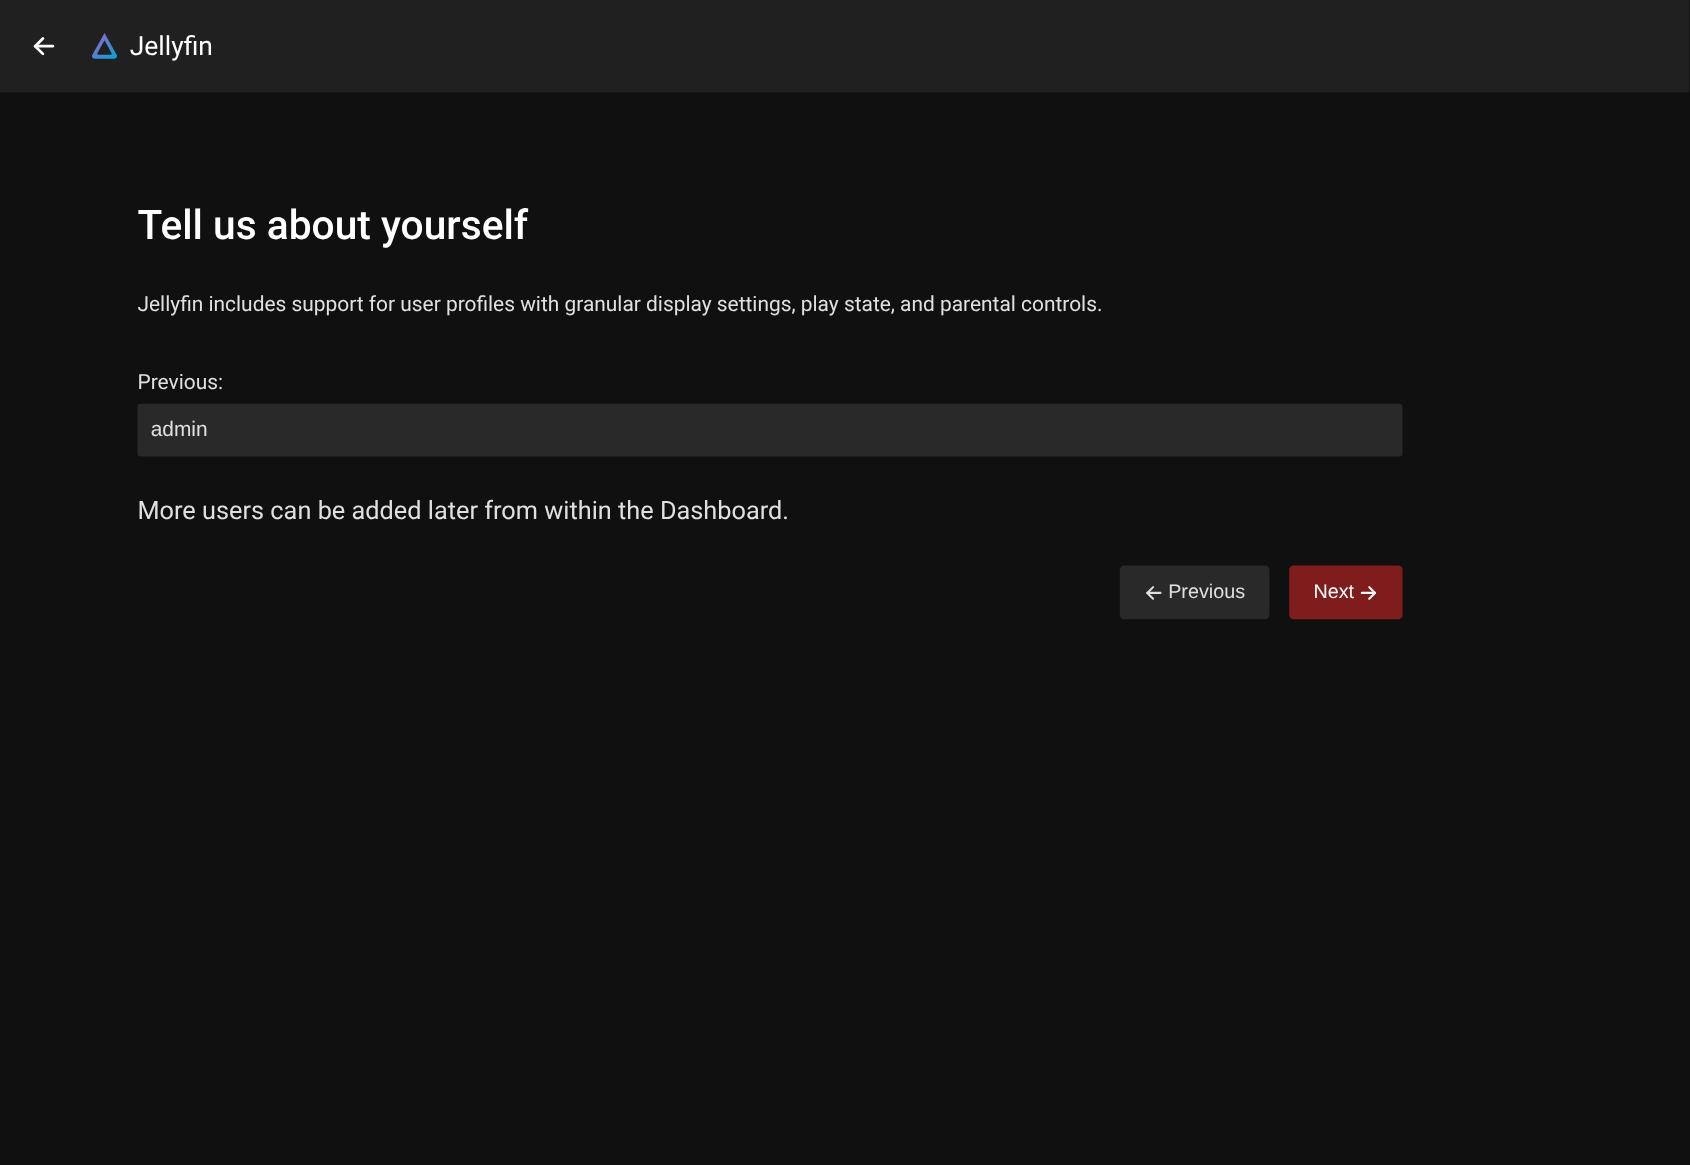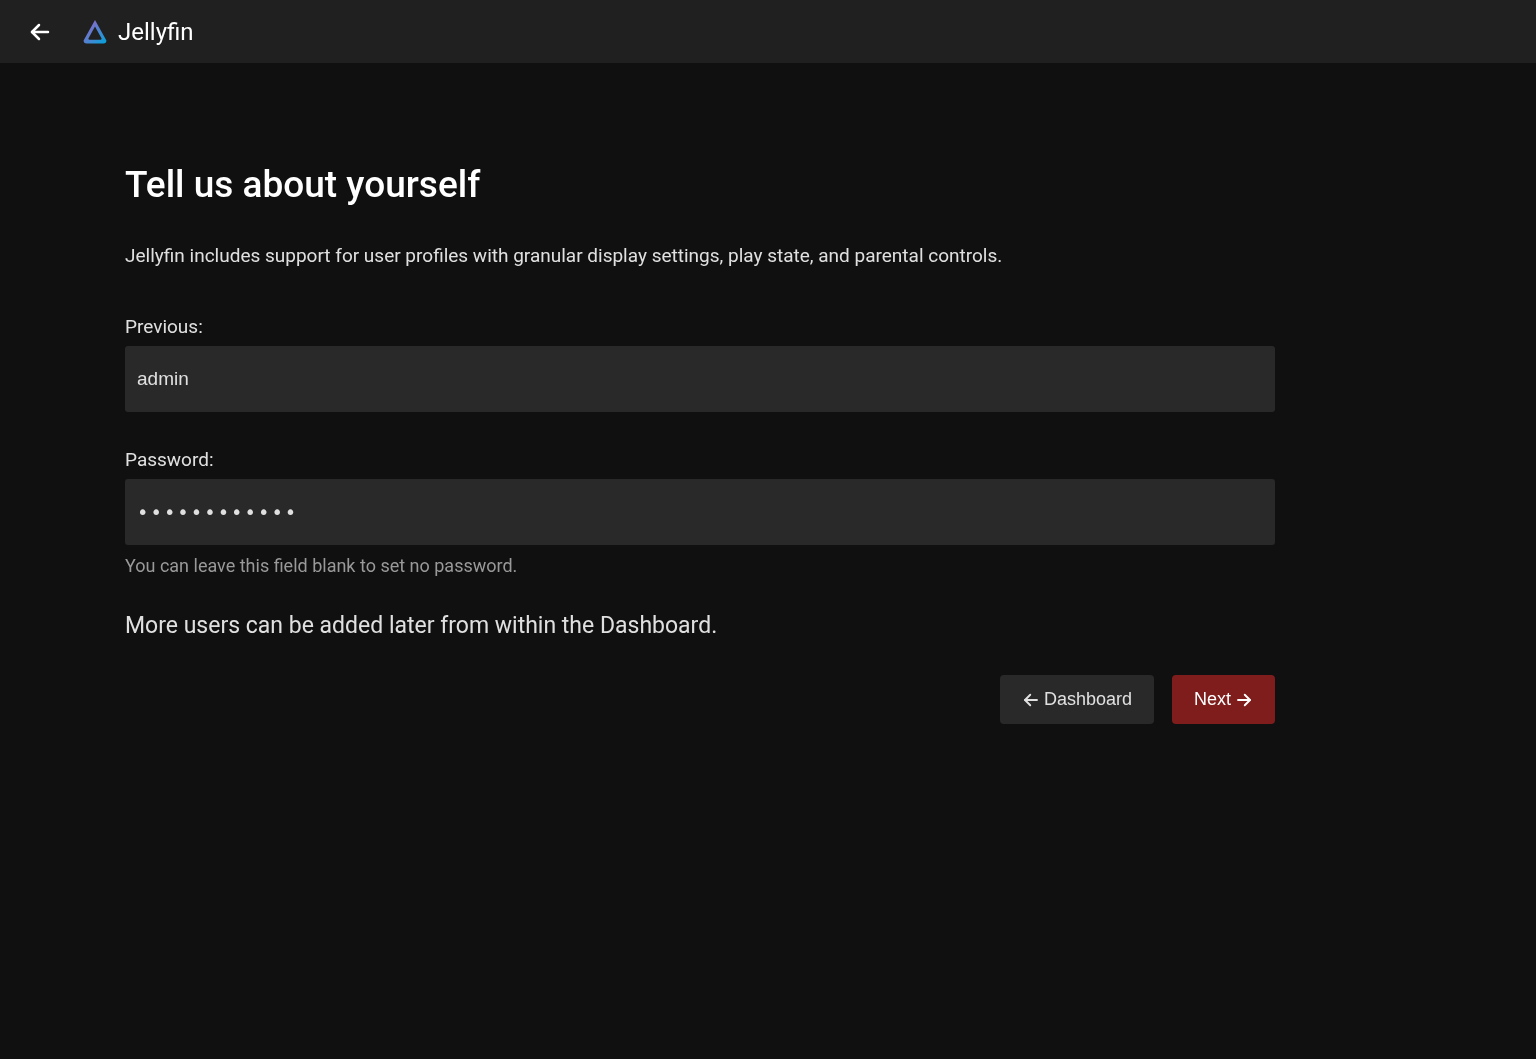--- a/index.html
+++ b/index.html
@@ -12,21 +12,21 @@
       background-color: #101010;
       color: #ffffff;
       font-family: -apple-system, BlinkMacSystemFont, "Segoe UI", Roboto, "Helvetica Neue", Arial, sans-serif;
       width: 1536px;
       height: 1059px;
       overflow: hidden;
     }
     
     .header {
       background-color: #202020;
-      height: 63px;
+      height: 84px;
       display: flex;
       align-items: center;
       padding: 0 20px;
       gap: 20px;
     }
     
     .back-button {
       display: flex;
       align-items: center;
       justify-content: center;
@@ -72,21 +72,21 @@
     .form-label {
       display: block;
       font-size: 19px;
       color: #e0e0e0;
       margin-bottom: 8px;
     }
     
     .form-input {
       width: 100%;
       max-width: 1295px;
-      height: 66px;
+      height: 48px;
       background-color: #292929;
       border: none;
       color: #e0e0e0;
       font-size: 19px;
       padding: 0 12px;
       outline: none;
       border-radius: 3px;
     }
     
     .form-input::placeholder {
@@ -177,36 +177,31 @@
 <div class="content">
   <h1 class="page-title">Tell us about yourself</h1>
 
   <p class="description">Jellyfin includes support for user profiles with granular display settings, play state, and parental controls.</p>
 
   <div class="form-group">
     <label class="form-label">Previous:</label>
     <input type="text" class="form-input" value="admin" style="">
   </div>
 
-  <div class="form-group">
-    <label class="form-label">Password:</label>
-    <input type="password" class="form-input password-dots" value="••••••••••••" style="">
-    <p class="form-help">You can leave this field blank to set no password.</p>
-  </div>
 
 
   <p class="footer-note">More users can be added later from within the Dashboard.</p>
 
   <div class="button-row">
     <button class="btn btn-secondary">
       <svg class="icon-svg-small" viewBox="0 0 24 24" fill="none" stroke="#e0e0e0" stroke-width="2.5" stroke-linecap="round" stroke-linejoin="round">
         <line x1="20" y1="12" x2="4" y2="12"></line>
         <polyline points="11 19 4 12 11 5"></polyline>
       </svg>
-      <span>Dashboard</span>
+      <span>Previous</span>
     </button>
     <button class="btn btn-primary">
       <span>Next</span>
       <svg class="icon-svg-small" viewBox="0 0 24 24" fill="none" stroke="#ffffff" stroke-width="2.5" stroke-linecap="round" stroke-linejoin="round">
         <line x1="4" y1="12" x2="20" y2="12"></line>
         <polyline points="13 5 20 12 13 19"></polyline>
       </svg>
     </button>
   </div>
 </div>

